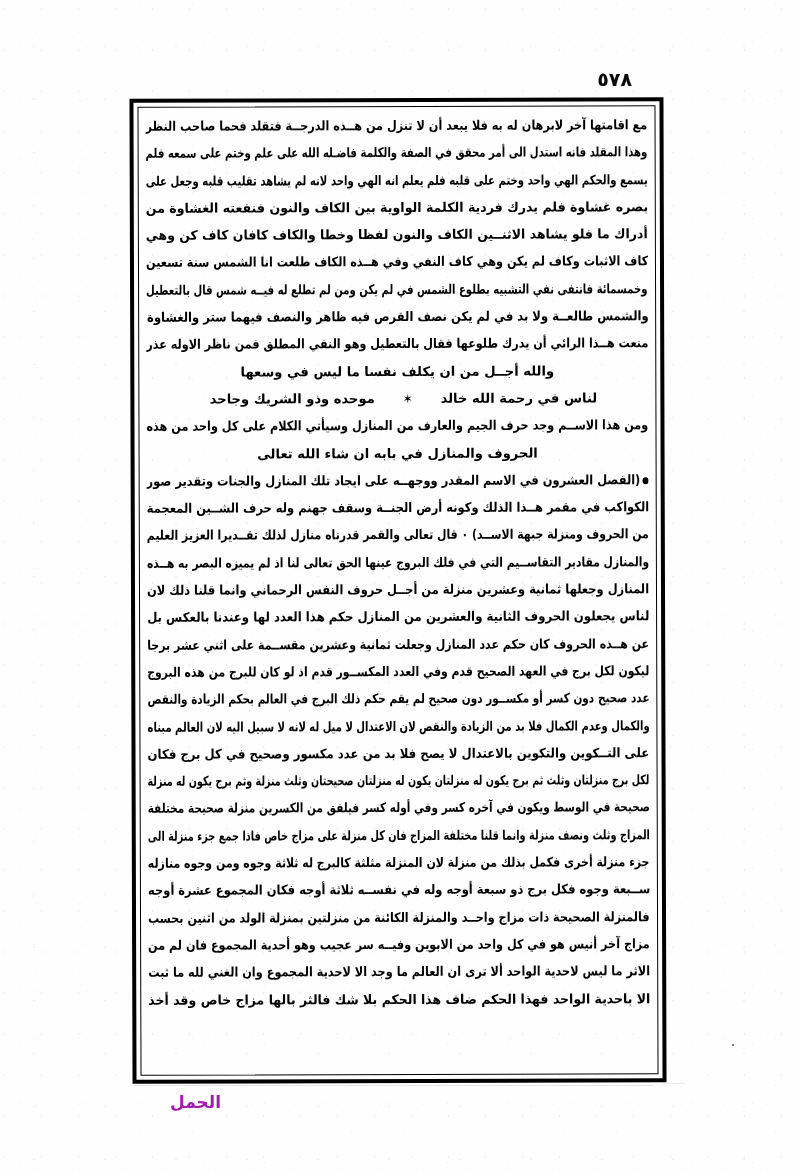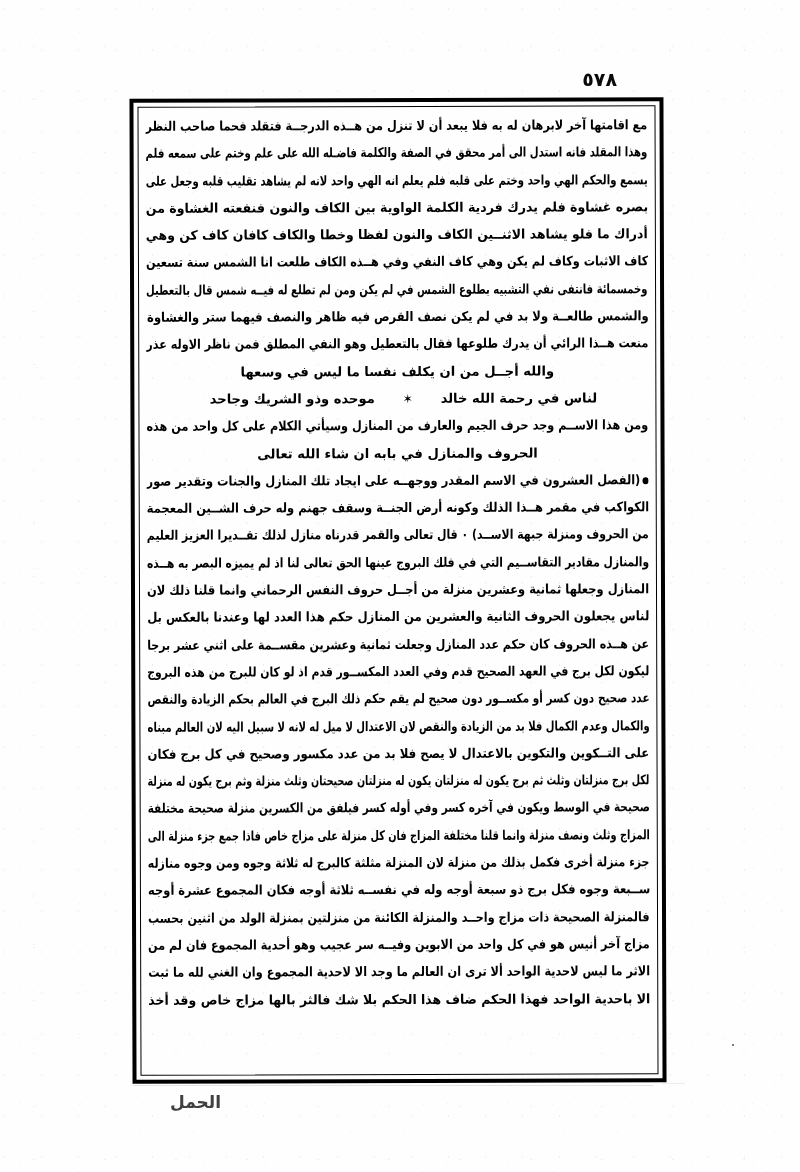--- a/index.html
+++ b/index.html
@@ -36,21 +36,21 @@
       radial-gradient(circle at 33% 71%, #000 .6px, transparent .7px),
       radial-gradient(circle at 84% 48%, #000 .5px, transparent .6px),
       radial-gradient(circle at 48% 88%, #000 .6px, transparent .7px);
     background-size: 37px 41px, 53px 47px, 61px 59px, 43px 67px, 71px 53px;
   }
 
   
   .page-number {
     position: absolute;
     top: 68px;
-    right: 183px;
+    right: 168px;
     font-family: "DejaVu Sans", sans-serif;
     font-size: 19px;
     font-weight: 700;
     letter-spacing: .5px;
     color: #0a0a0a;
     direction: rtl;
     text-align: right;
   }
 
   
@@ -145,21 +145,21 @@
 
   
   .catchword {
     position: absolute;
     top: 1092px;
     left: 170px;
     font-family: "DejaVu Sans", "Liberation Sans", sans-serif;
     font-size: 17px;
     font-weight: 700;
     direction: rtl;
-    color: #404040;
+    color: #a21caf;
   }
 
   
   .edge-smudge {
     position: absolute;
     pointer-events: none;
     background: #000;
     opacity: .18;
   }
   .smudge-a { top: 1085px; left: 133px; width: 520px; height: 1.2px; opacity: .10; }

